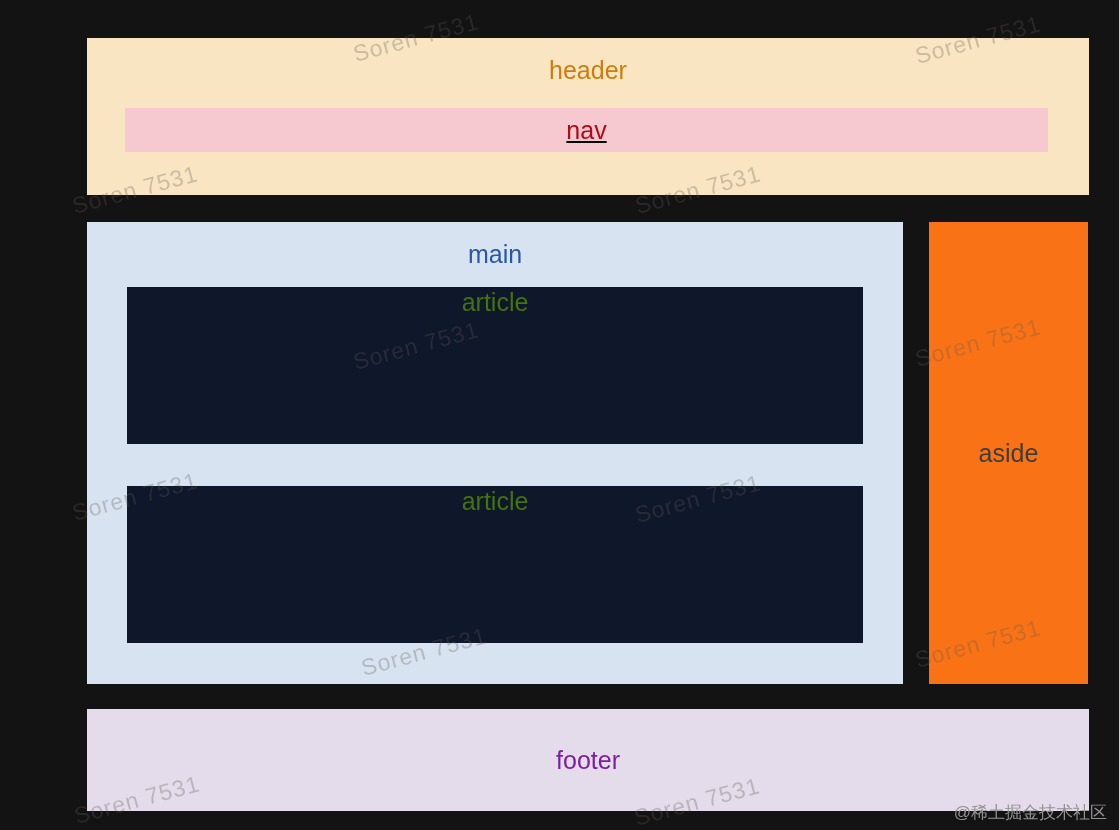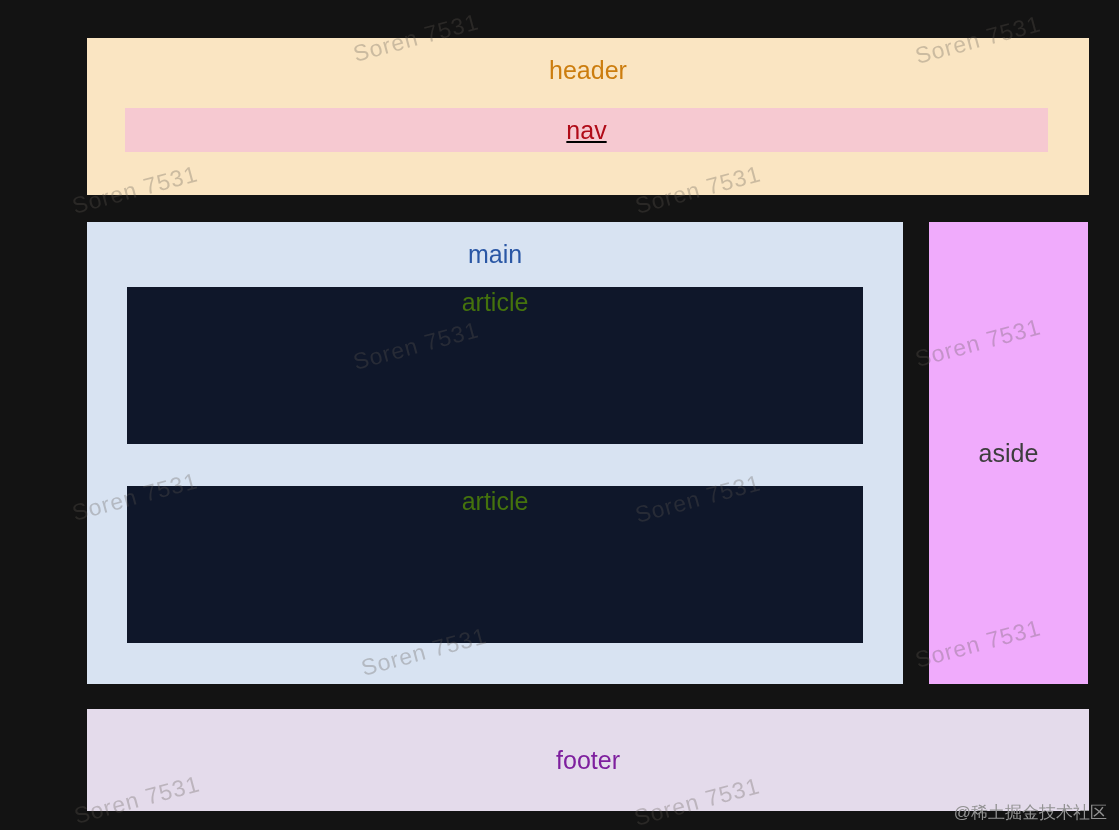--- a/index.html
+++ b/index.html
@@ -62,21 +62,21 @@
     display: flex; justify-content: center;
   }
   .article-1 { top: 65px; }
   .article-2 { top: 264px; }
   .article-label { color: #44720d; }
 
   
   .aside-box {
     left: 929px; top: 222px;
     width: 159px; height: 462px;
-    background: #f0abfc;
+    background: #f97316;
     display: flex; align-items: center; justify-content: center;
   }
   .aside-label { color: #3d3d3d; }
 
   
   .footer-box {
     left: 87px; top: 709px;
     width: 1002px; height: 102px;
     background: #e4dbeb;
     display: flex; align-items: center; justify-content: center;

